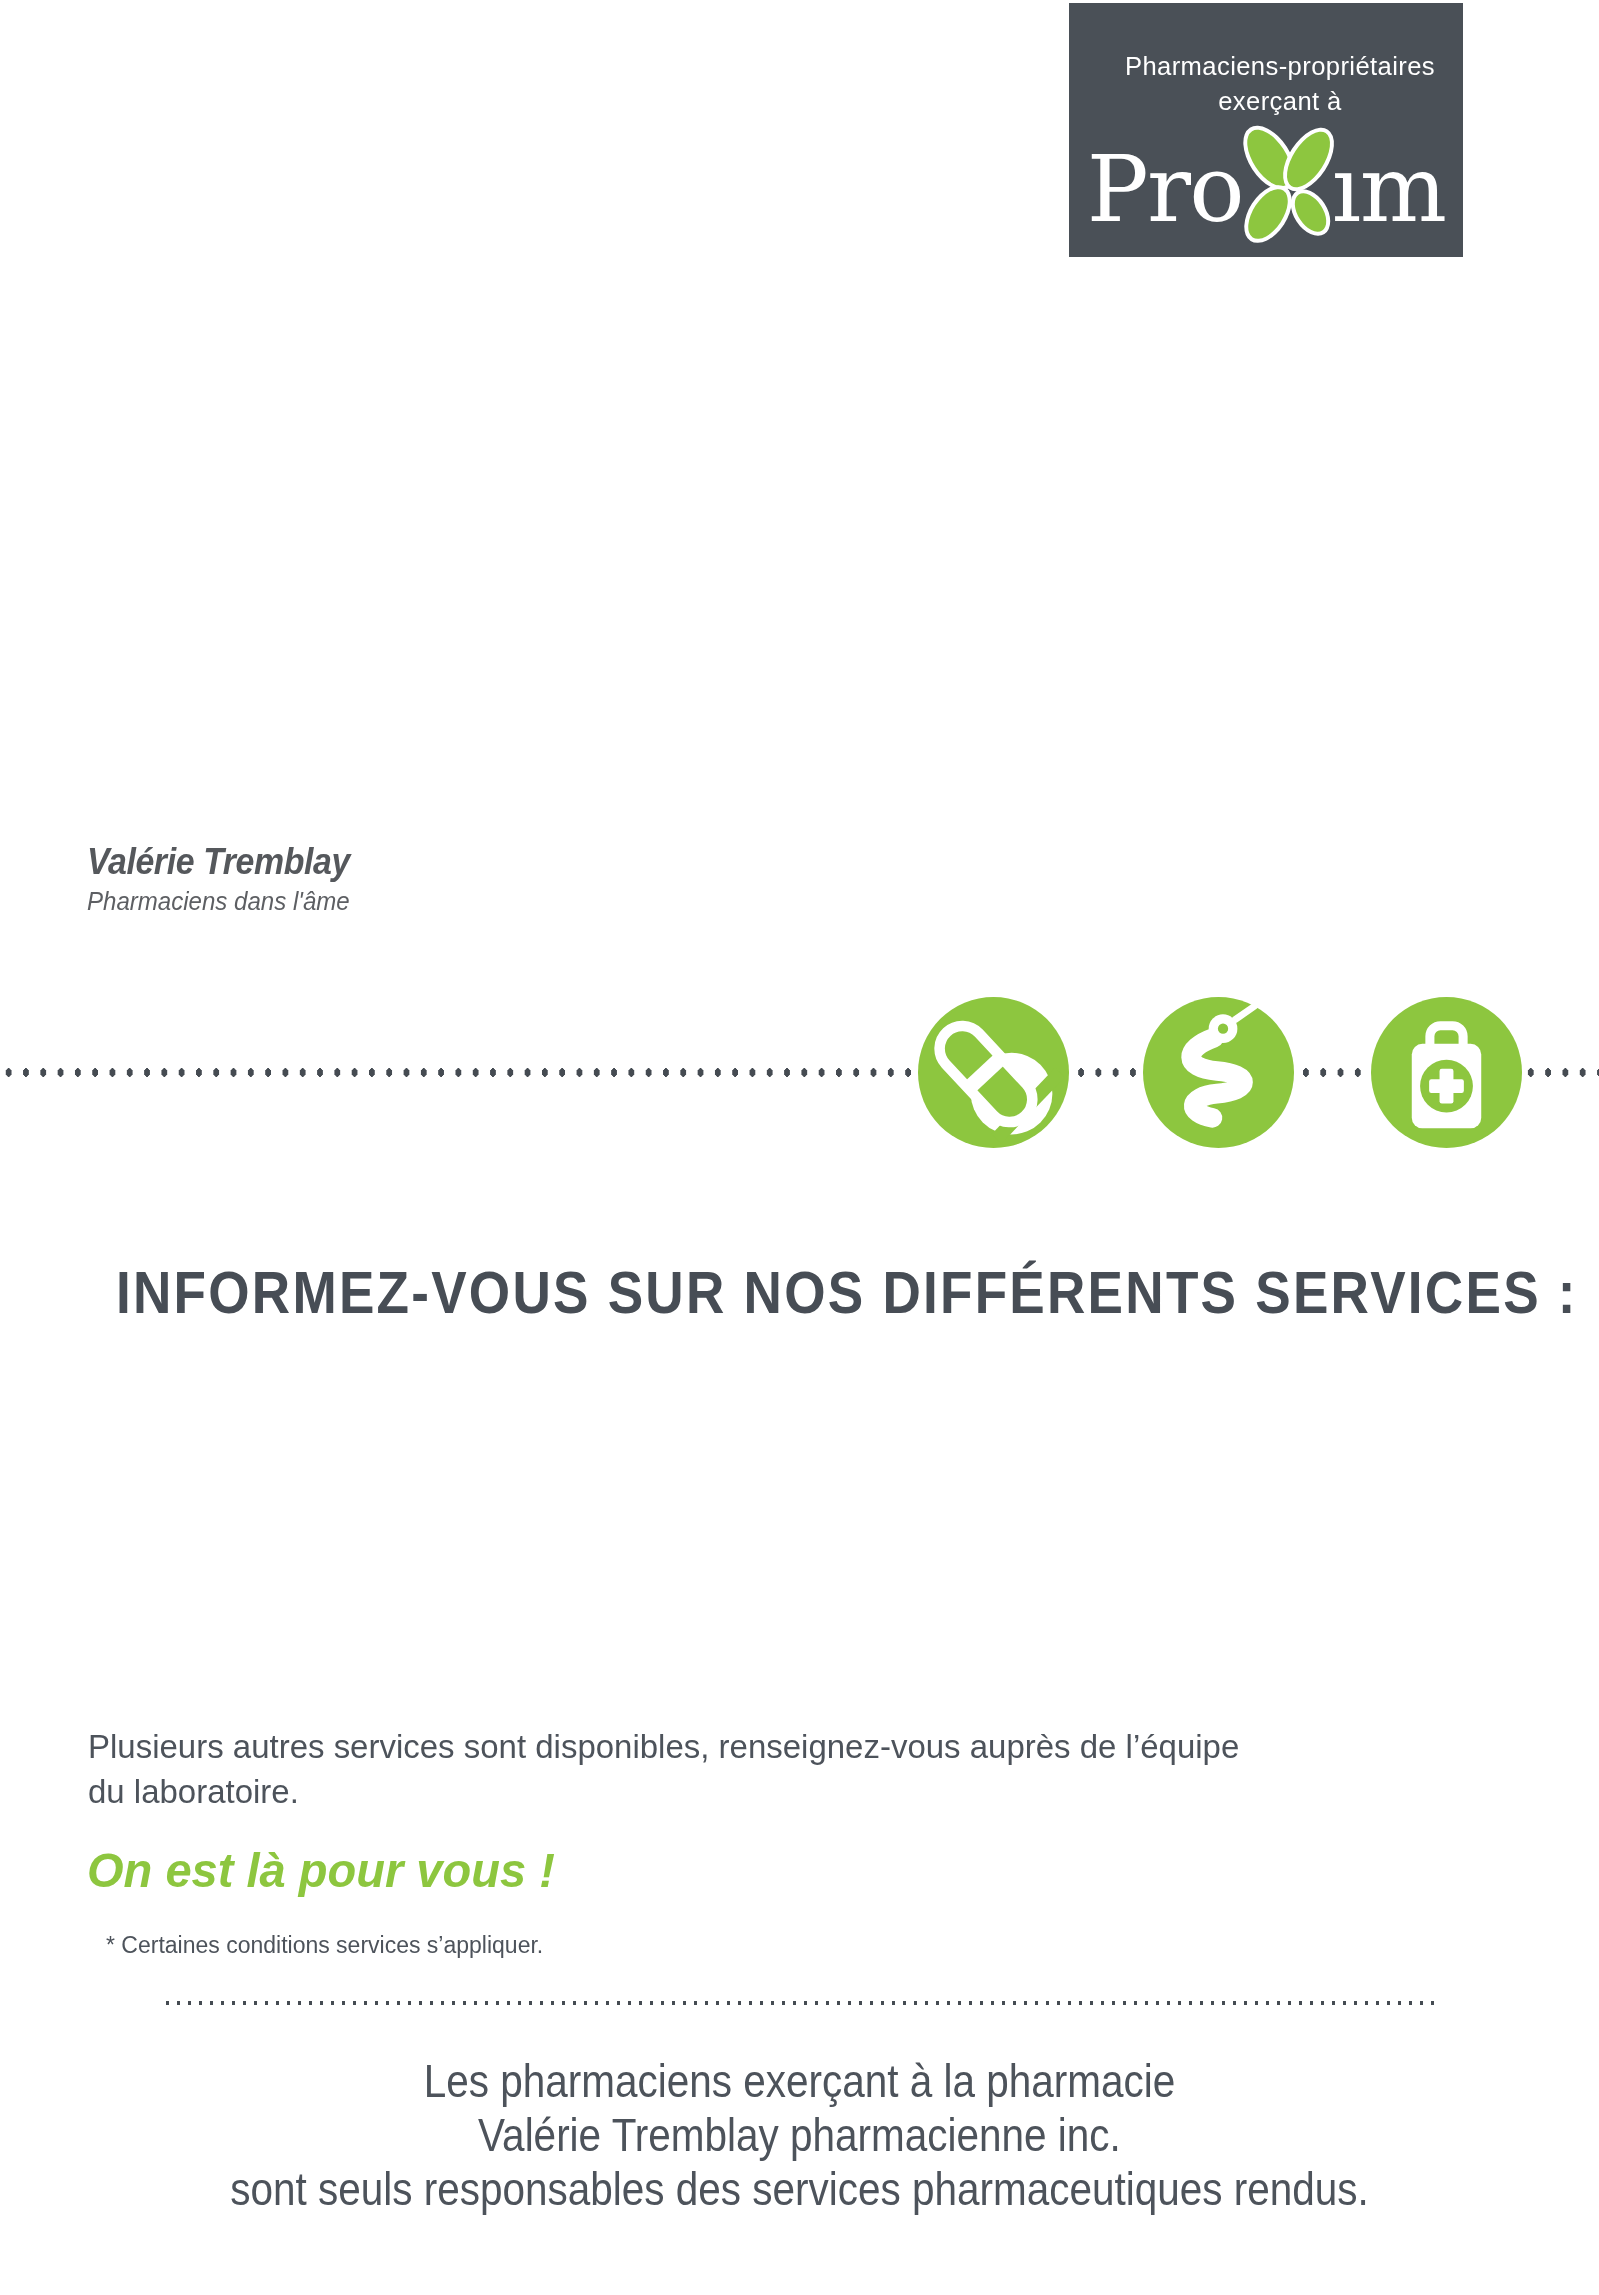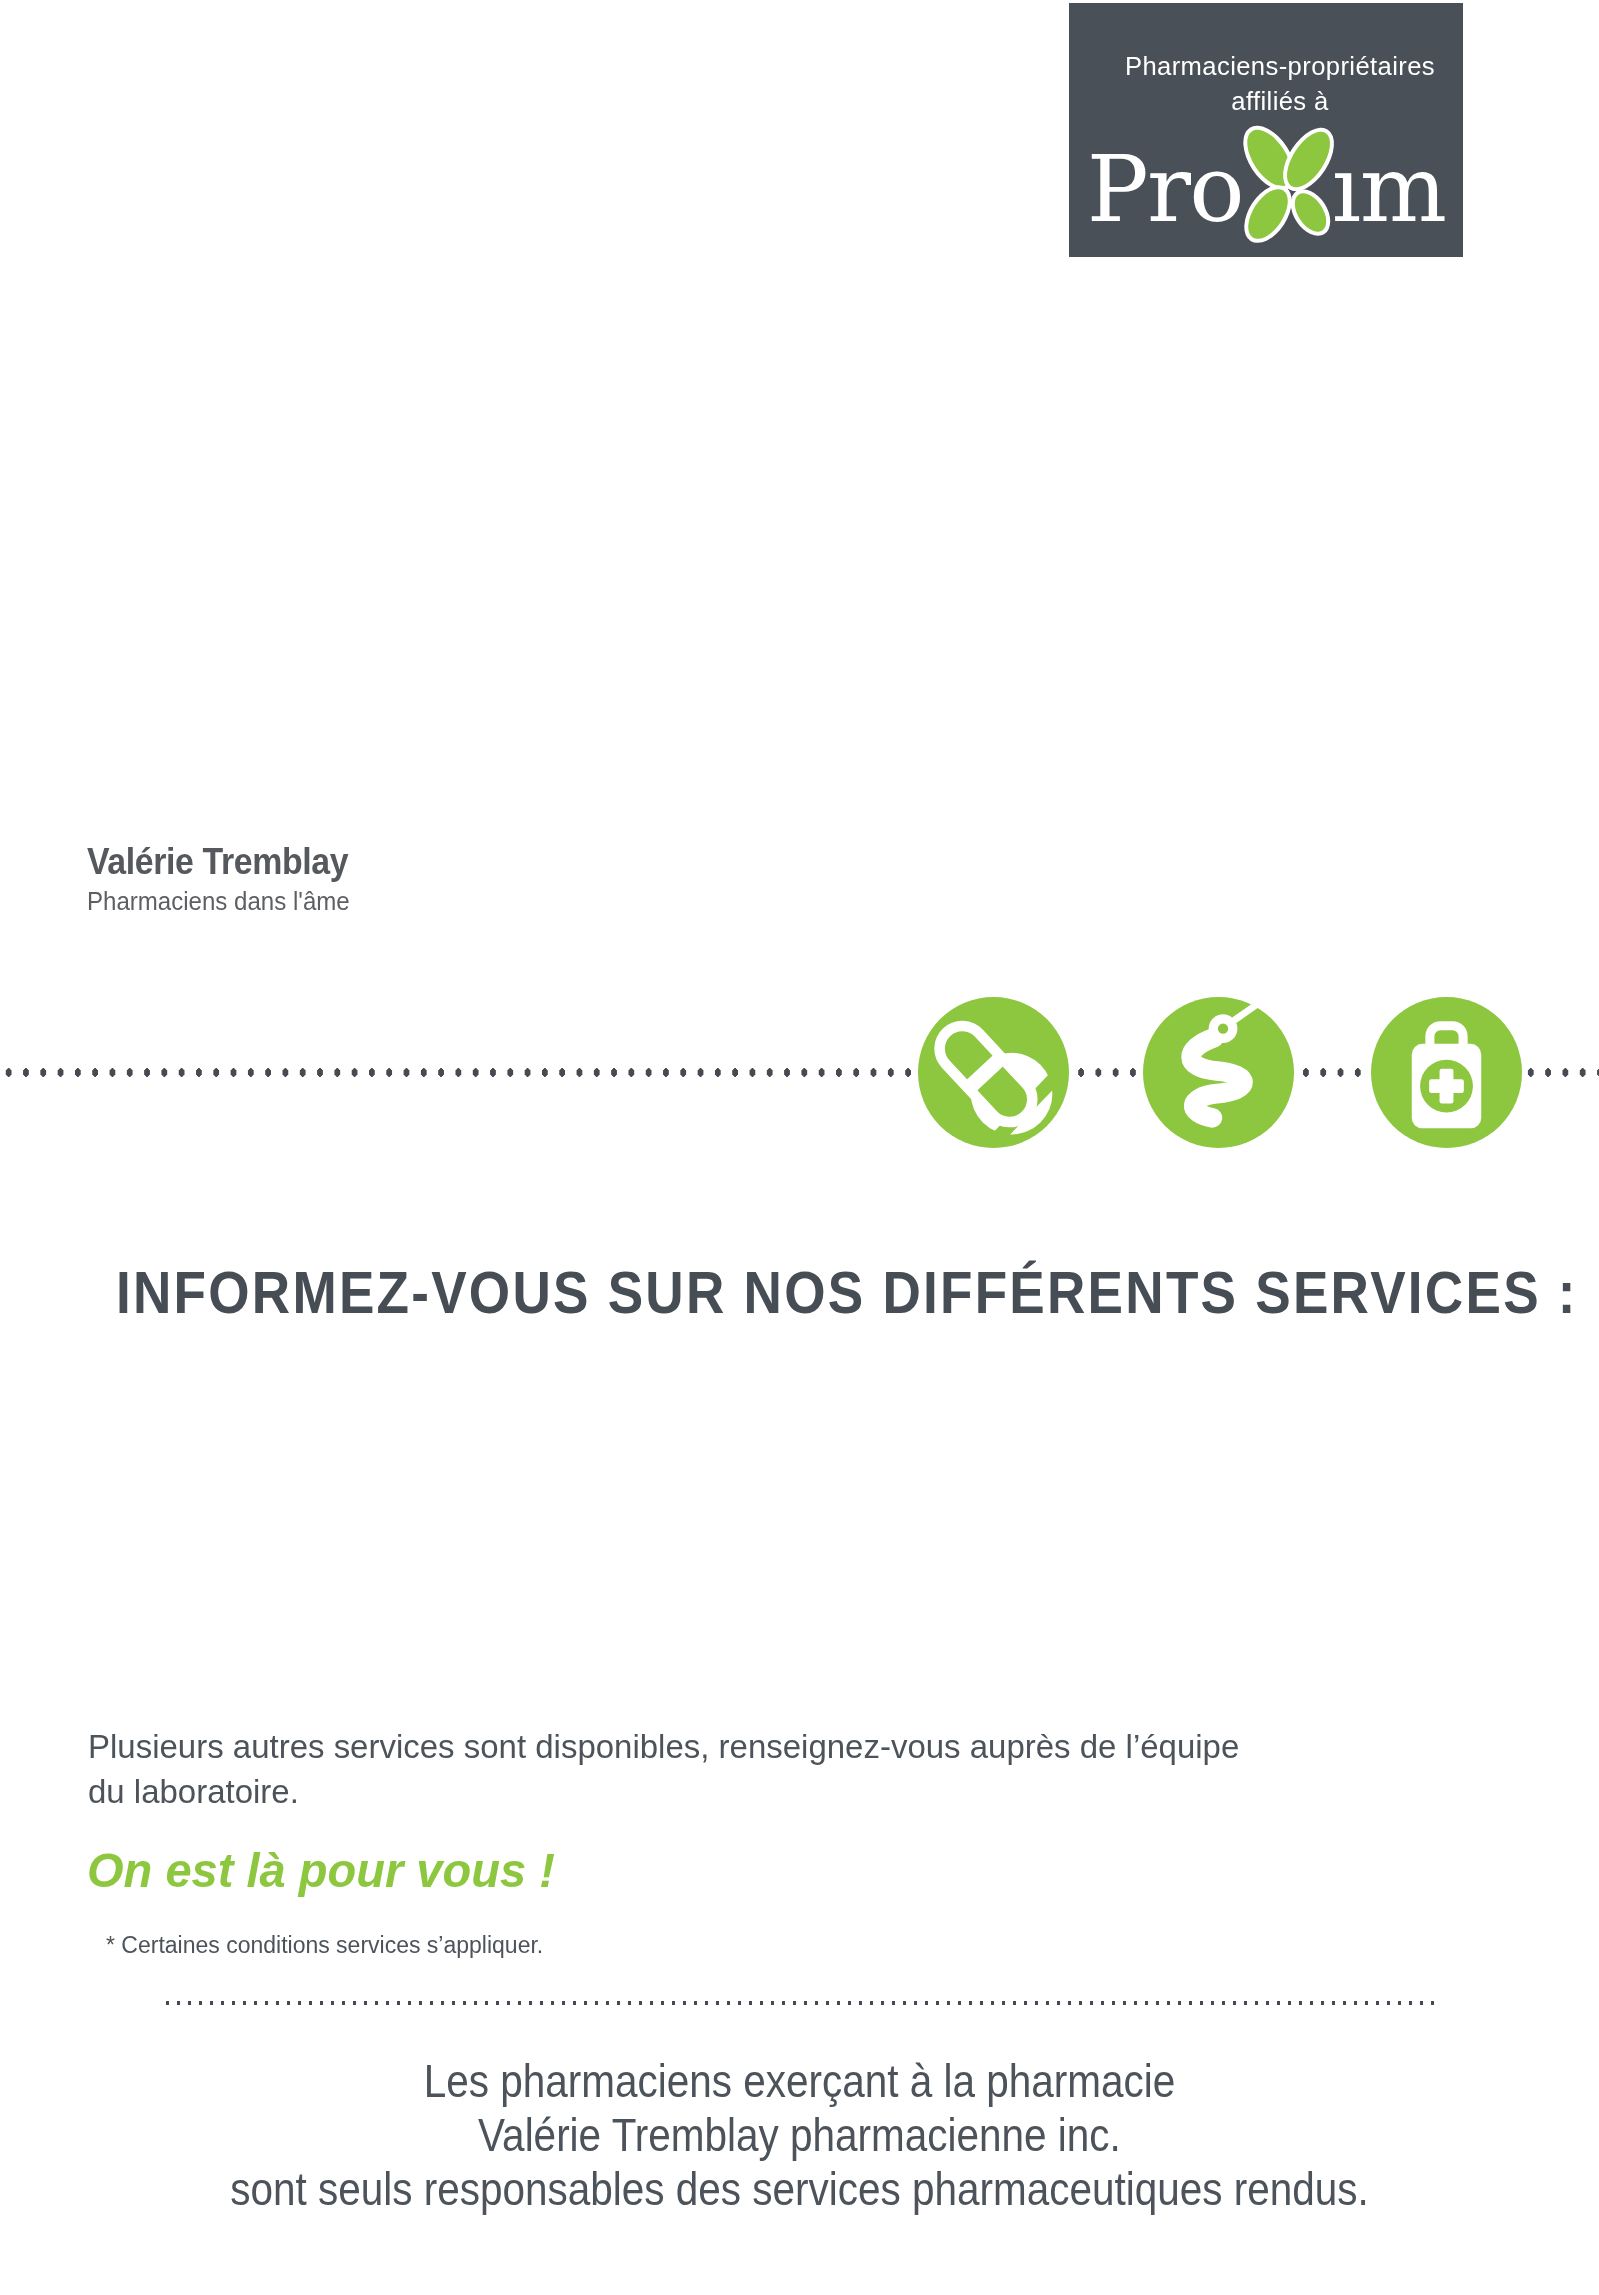--- a/index.html
+++ b/index.html
@@ -50,21 +50,21 @@
   .leaf{
     position:absolute;background:var(--green);
     border-radius:50%;box-shadow:0 0 0 4.1px #fff;
   }
   .leaf.ul{left:13px;top:3.3px;width:33px;height:64px;transform:rotate(-33deg);}
   .leaf.ur{left:53px;top:5px;width:31px;height:63px;transform:rotate(33deg);}
   .leaf.ll{left:13px;top:63px;width:30px;height:56px;transform:rotate(33deg);}
   .leaf.lr{left:58px;top:68px;width:25px;height:43px;transform:rotate(-33deg);}
 
   
-  .owner{position:absolute;left:87px;top:841px;}
+  .owner{position:absolute;left:87px;top:841px;font-style:italic;}
   .owner .name{
     font-size:36px;font-weight:bold;color:var(--ink-name);
     letter-spacing:-0.4px;transform:scaleX(.94);transform-origin:left top;
     white-space:nowrap;
   }
   .owner .tagline{
     margin-top:4.1px;font-size:25.6px;color:var(--ink-tagline);
     transform:scaleX(.94);transform-origin:left top;white-space:nowrap;
   }
 
@@ -123,21 +123,21 @@
   }
 </style>
 </head>
 <body>
 
 <div id="page">
 
   <div class="brand-box">
     <div class="affil-wrap">
       <div class="affil">Pharmaciens-propriétaires</div>
-      <div class="affil">affiliés à</div>
+      <div class="affil">exerçant à</div>
     </div>
     <div class="logo-row">
       <span class="logo-txt">Pro</span>
       <span class="leaf-cluster">
         <span class="leaf ul"></span>
         <span class="leaf ur"></span>
         <span class="leaf ll"></span>
         <span class="leaf lr"></span>
       </span>
       <span class="logo-txt">ım</span>

